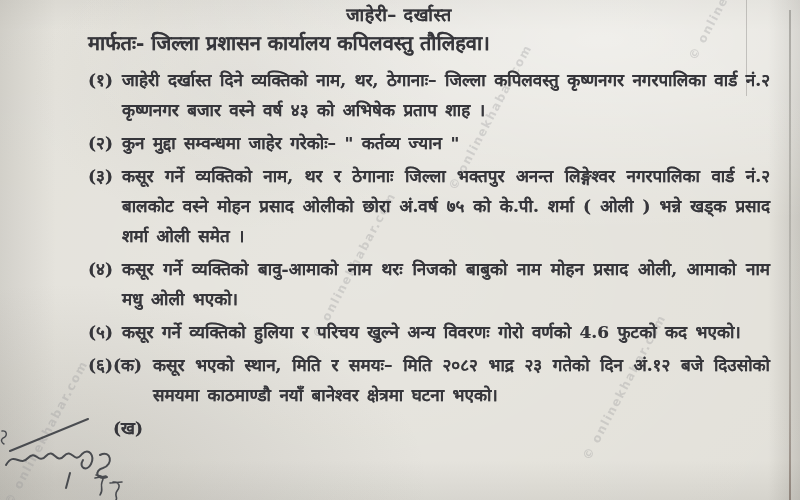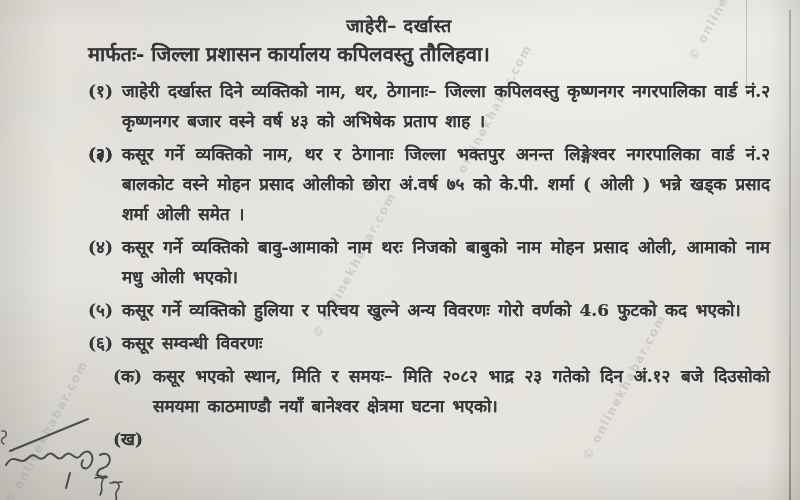--- a/index.html
+++ b/index.html
@@ -14,21 +14,21 @@
       radial-gradient(520px 280px at 8% 96%, rgba(122,119,112,.22), transparent 70%),
       radial-gradient(760px 520px at 45% 55%, rgba(255,255,255,.16), transparent 70%),
       radial-gradient(300px 200px at 30% 18%, rgba(140,137,130,.10), transparent 70%),
       linear-gradient(90deg, rgba(133,130,123,.20), rgba(0,0,0,0) 7%, rgba(0,0,0,0) 96%, rgba(118,115,108,.25)),
       linear-gradient(180deg, rgba(150,148,142,.10), rgba(0,0,0,0) 6%, rgba(0,0,0,0) 92%, rgba(130,128,121,.14)),
       #e3e1da;
   }
   .content{
     position:absolute;
     top:0;left:0;right:0;bottom:0;
-    padding:12px 30px 0 88px;
+    padding:1px 30px 0 88px;
     box-sizing:border-box;
   }
   .doc-title{
     font-size:18px;line-height:28px;font-weight:700;
     text-align:center;margin:0 60px 0 0;
     letter-spacing:.5px;
     text-shadow:0 0 .5px rgba(40,40,45,.55);
   }
   .doc-subtitle{
     font-size:20px;line-height:28px;font-weight:700;
@@ -92,36 +92,36 @@
   <div class="content">
     <div class="doc-title">जाहेरी– दर्खास्त</div>
     <div class="doc-subtitle">मार्फतः- जिल्ला प्रशासन कार्यालय कपिलवस्तु तौलिहवा।</div>
 
     <div class="item">
       <span class="num">(१)</span>
       <span>जाहेरी दर्खास्त दिने व्यक्तिको नाम, थर, ठेगानाः– जिल्ला कपिलवस्तु कृष्णनगर नगरपालिका वार्ड नं.२ कृष्णनगर बजार वस्ने वर्ष ४३ को अभिषेक प्रताप शाह ।</span>
     </div>
     <div class="item">
       <span class="num">(२)</span>
+      <span>कुन मुद्दा सम्वन्धमा जाहेर गरेकोः– " कर्तव्य ज्यान "</span>
     </div>
     <div class="item">
       <span class="num">(३)</span>
       <span>कसूर गर्ने व्यक्तिको नाम, थर र ठेगानाः जिल्ला भक्तपुर अनन्त लिङ्गेश्वर नगरपालिका वार्ड नं.२ बालकोट वस्ने मोहन प्रसाद ओलीको छोरा अं.वर्ष ७५ को के.पी. शर्मा ( ओली ) भन्ने खड्क प्रसाद शर्मा ओली समेत ।</span>
     </div>
     <div class="item">
       <span class="num">(४)</span>
       <span>कसूर गर्ने व्यक्तिको बावु-आमाको नाम थरः निजको बाबुको नाम मोहन प्रसाद ओली, आमाको नाम मधु ओली भएको।</span>
     </div>
     <div class="item">
       <span class="num">(५)</span>
       <span>कसूर गर्ने व्यक्तिको हुलिया र परिचय खुल्ने अन्य विवरणः गोरो वर्णको 4.6 फुटको कद भएको।</span>
     </div>
     <div class="item">
       <span class="num">(६)</span>
-      <span>कसूर सम्वन्धी विवरणः</span>
     </div>
 
     <div class="sub-item">
       <span class="num">(क)</span>
       <span>कसूर भएको स्थान, मिति र समयः– मिति २०८२ भाद्र २३ गतेको दिन अं.१२ बजे दिउसोको समयमा काठमाण्डौ नयाँ बानेश्वर क्षेत्रमा घटना भएको।</span>
     </div>
     <div class="sub-item">
       <span class="num">(ख)</span>
     </div>
   </div>

